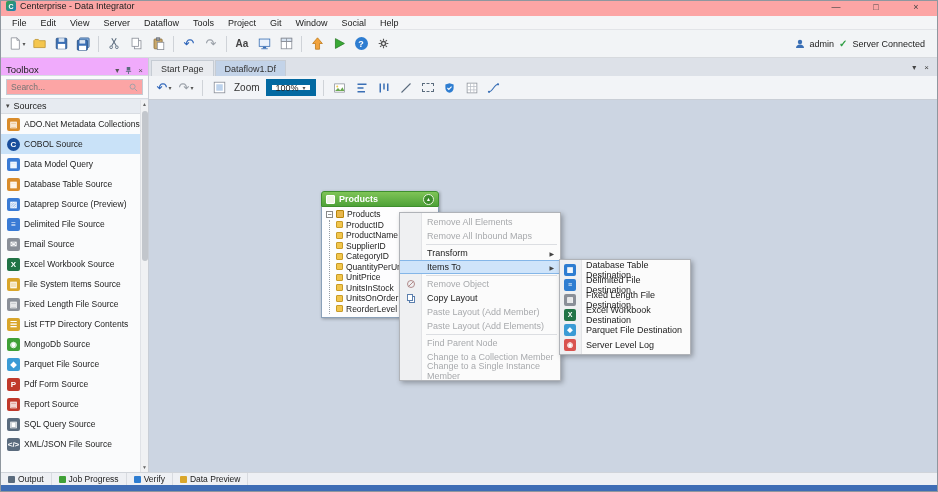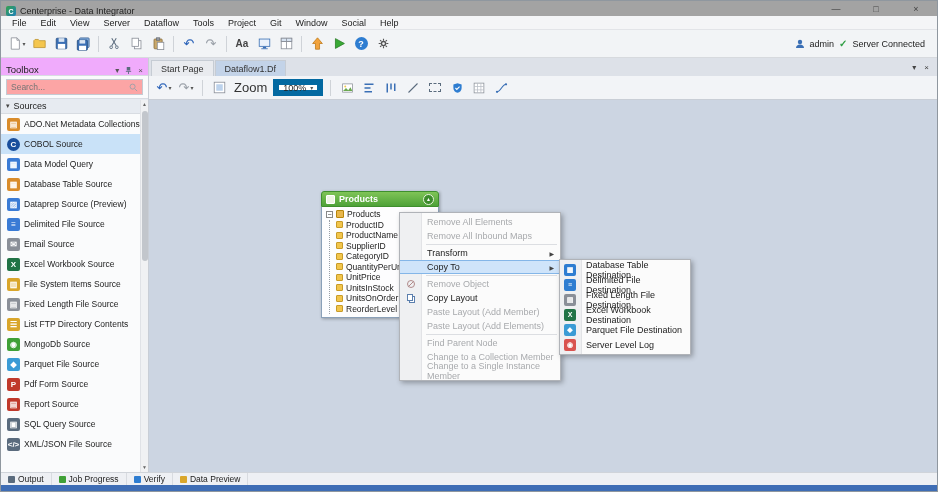--- a/index.html
+++ b/index.html
@@ -1,21 +1,21 @@
 <!DOCTYPE html>
 <html><head>
 <meta charset="utf-8">
 <style>
   * { margin:0; padding:0; box-sizing:border-box; }
   html,body { width:938px; height:492px; }
   body { font-family:"Liberation Sans", sans-serif; font-size:10px; color:#1e1e1e; background:#fff; position:relative; overflow:hidden; }
   .window { position:absolute; inset:0; border:1px solid #8f979f; display:flex; flex-direction:column; background:#fff; }
 
   
-  .titlebar { height:15px; background:#a3a3a3; display:flex; align-items:flex-end; padding:0 5px; flex:0 0 auto; }
+  .titlebar { height:15px; background:#fca5a5; display:flex; align-items:flex-start; padding:0 5px; flex:0 0 auto; }
   .logo { width:10px; height:10px; background:linear-gradient(135deg,#35a24c,#1d7fba); color:#fff; font-size:7px; font-weight:bold; display:flex; align-items:center; justify-content:center; border-radius:2px; margin-right:4px; }
   .title-text { font-size:9px; color:#222; }
   .win-controls { margin-left:auto; display:flex; gap:28px; padding-right:10px; color:#444; }
   .win-btn { font-size:9px; width:12px; text-align:center; line-height:13px; }
 
   
   .menubar { height:14px; background:#f4f5f7; border-bottom:1px solid #e2e4e8; display:flex; align-items:center; padding-left:4px; flex:0 0 auto; }
   .menu-item { padding:0 7px; font-size:9px; color:#222; }
 
   
@@ -58,21 +58,21 @@
   
   .main { flex:1; display:flex; flex-direction:column; min-width:0; }
   .tabbar { height:18px; background:#dde1e8; display:flex; align-items:flex-end; padding-left:2px; flex:0 0 auto; }
   .tab { height:16px; padding:0 9px; display:flex; align-items:center; font-size:9px; color:#333; background:#e9ebef; border:1px solid #c6ccd4; border-bottom:none; margin-right:1px; }
   .tab.active { background:#c3d3e8; }
   .tab-controls { margin-left:auto; display:flex; gap:8px; align-items:center; padding:0 8px 4px 0; color:#444; }
   .tab-ctl { font-size:8px; line-height:1; }
 
   .canvas-toolbar { height:24px; background:#f2f4f7; border-bottom:1px solid #c9ced6; display:flex; align-items:center; padding:0 6px; gap:4px; flex:0 0 auto; }
   .cv-btn { min-width:18px; height:18px; display:flex; align-items:center; justify-content:center; gap:1px; border-radius:2px; }
-  .zoom-label { font-size:13px; color:#333; margin:0 2px; }
+  .zoom-label { font-size:10px; color:#333; margin:0 2px; }
   .zoom-box { height:17px; background:#fff; border:6px solid #0369a1; display:flex; align-items:center; gap:4px; padding:0 4px; font-size:9px; color:#222; }
   .dashed-rect { width:12px; height:9px; border:1px dashed #5a6b7d; display:inline-block; }
 
   .canvas { flex:1; background:#ccd5e2; position:relative; overflow:hidden; }
 
   
   .node { position:absolute; left:172px; top:91px; width:118px; box-shadow:1px 1px 3px rgba(0,0,0,.3); z-index:1; }
   .node-header { height:16px; background:linear-gradient(#7fc457,#4ea238); border:1px solid #3f8f2e; border-radius:3px 3px 0 0; display:flex; align-items:center; padding:0 4px; gap:4px; }
   .node-header-icon { width:9px; height:9px; background:#eef5e4; border:1px solid #fff; border-radius:1px; flex:0 0 auto; }
   .node-title { color:#fff; font-weight:bold; font-size:9px; flex:1; }
@@ -489,21 +489,21 @@
             </div>
           <div class="cm-item disabled">
               <span>Remove All Inbound Maps</span>
             </div>
           <div class="cm-sep"></div>
           <div class="cm-item">
             <span>Transform</span>
             <span class="cm-arrow">▶</span>
           </div>
           <div class="cm-item highlight">
-            <span>Copy To</span>
+            <span>Items To</span>
             <span class="cm-arrow">▶</span>
           </div>
           <div class="cm-sep"></div>
           <div class="cm-item disabled">
             <span class="cm-icon-remove"></span>
             <span>Remove Object</span>
           </div>
           <div class="cm-item">
             <span class="cm-icon-copy"></span>
             <span>Copy Layout</span>

